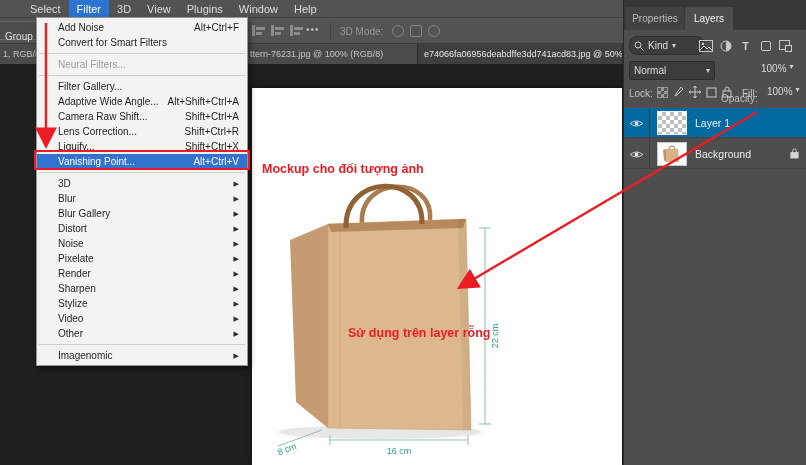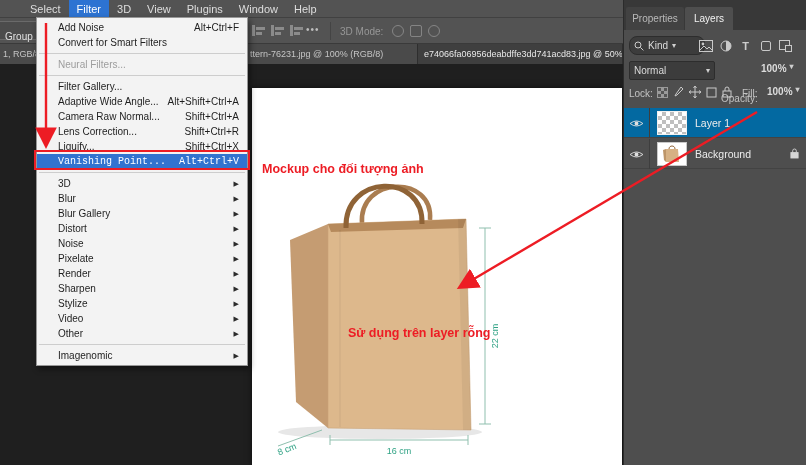--- a/index.html
+++ b/index.html
@@ -52,40 +52,40 @@
 
   
   .ddmenu { position:absolute; left:36px; top:17px; width:212px; background:#f3f3f3;
             border:1px solid #979797; box-shadow:2px 3px 6px rgba(0,0,0,.45); padding:2px 0; z-index:50; }
   .mi { display:flex; align-items:center; height:15px; line-height:15px; padding:0 8px 0 21px;
         font-size:10px; color:#1e1e1e; cursor:default; }
   .mi .lab { flex:1; white-space:nowrap; overflow:hidden; }
   .mi .sc { margin-left:8px; white-space:nowrap; }
   .mi .sub { margin-left:8px; font-size:7px; color:#2b2b2b; }
   .mi.dis .lab { color:#9d9d9d; }
-  .mi.hl { background:#3273cf;font-family:Liberation Mono, monospace; }
+  .mi.hl { background:#3273cf; }
   .mi.hl .lab, .mi.hl .sc { color:#ffffff; }
   .msep { height:1px; background:#cdcdcd; margin:3px 2px; }
 
   .redbox { position:absolute; left:34px; top:150px; width:216px; height:20px;
             border:2px solid #ed1c24; z-index:70; pointer-events:none; }
 
   
   .rpanel { position:absolute; left:623px; top:0; width:183px; height:465px; background:#4e4e4e;
             border-left:1px solid #2b2b2b; z-index:10; font-size:10px; color:#d6d6d6; }
   .rp-head { position:absolute; left:0; top:0; width:183px; height:30px; background:#383838; }
   .rp-tab { position:absolute; top:7px; height:23px; line-height:23px; text-align:center; font-size:10px;
             border-radius:2px 2px 0 0; cursor:default; }
   .rp-tab.prop { left:2px; width:58px; background:#424242; color:#b9b9b9; }
   .rp-tab.lay  { left:61px; width:48px; background:#4e4e4e; color:#f2f2f2; }
   .dropbox { position:absolute; height:19px; background:#3c3c3c; border:1px solid #2d2d2d; border-radius:2px;
              display:flex; align-items:center; padding:0 4px; gap:4px; color:#dcdcdc; }
   .kindbox { left:5px; top:36px; width:76px;border-radius:8px; }
   .normalbox { left:5px; top:61px; width:86px; }
-  .valbox { display:flex; align-items:flex-start; gap:3px; position:absolute; color:#dcdcdc;font-weight:bold; }
+  .valbox { display:flex; align-items:flex-start; gap:3px; position:absolute; color:#dcdcdc; }
   .fbtn { position:absolute; top:36px; width:19px; height:19px; display:flex; align-items:center;
           justify-content:center; border-radius:2px; }
   .ficon-t { font-size:11px; font-weight:bold; color:#cccccc; }
   .rp-label { position:absolute; color:#c3c3c3; }
   .lockicons { position:absolute; left:33px; top:86px; display:flex; gap:5px; align-items:center; }
   .minichecker { width:11px; height:11px; border:1px solid #9a9a9a;
       background-image:
         linear-gradient(45deg,#999 25%,transparent 25%,transparent 75%,#999 75%),
         linear-gradient(45deg,#999 25%,#555 25%,#555 75%,#999 75%);
       background-size:6px 6px; background-position:0 0,3px 3px; }
@@ -204,21 +204,21 @@
     </div>
     <div class="msep"></div>
     <div class="mi">
       <span class="lab">Filter Gallery...</span>
     </div>
     <div class="mi">
       <span class="lab">Adaptive Wide Angle...</span>
       <span class="sc">Alt+Shift+Ctrl+A</span>
     </div>
     <div class="mi">
-      <span class="lab">Camera Raw Normal...</span>
+      <span class="lab">Camera Raw Shift...</span>
       <span class="sc">Shift+Ctrl+A</span>
     </div>
     <div class="mi">
       <span class="lab">Lens Correction...</span>
       <span class="sc">Shift+Ctrl+R</span>
     </div>
     <div class="mi">
       <span class="lab">Liquify...</span>
       <span class="sc">Shift+Ctrl+X</span>
     </div>

